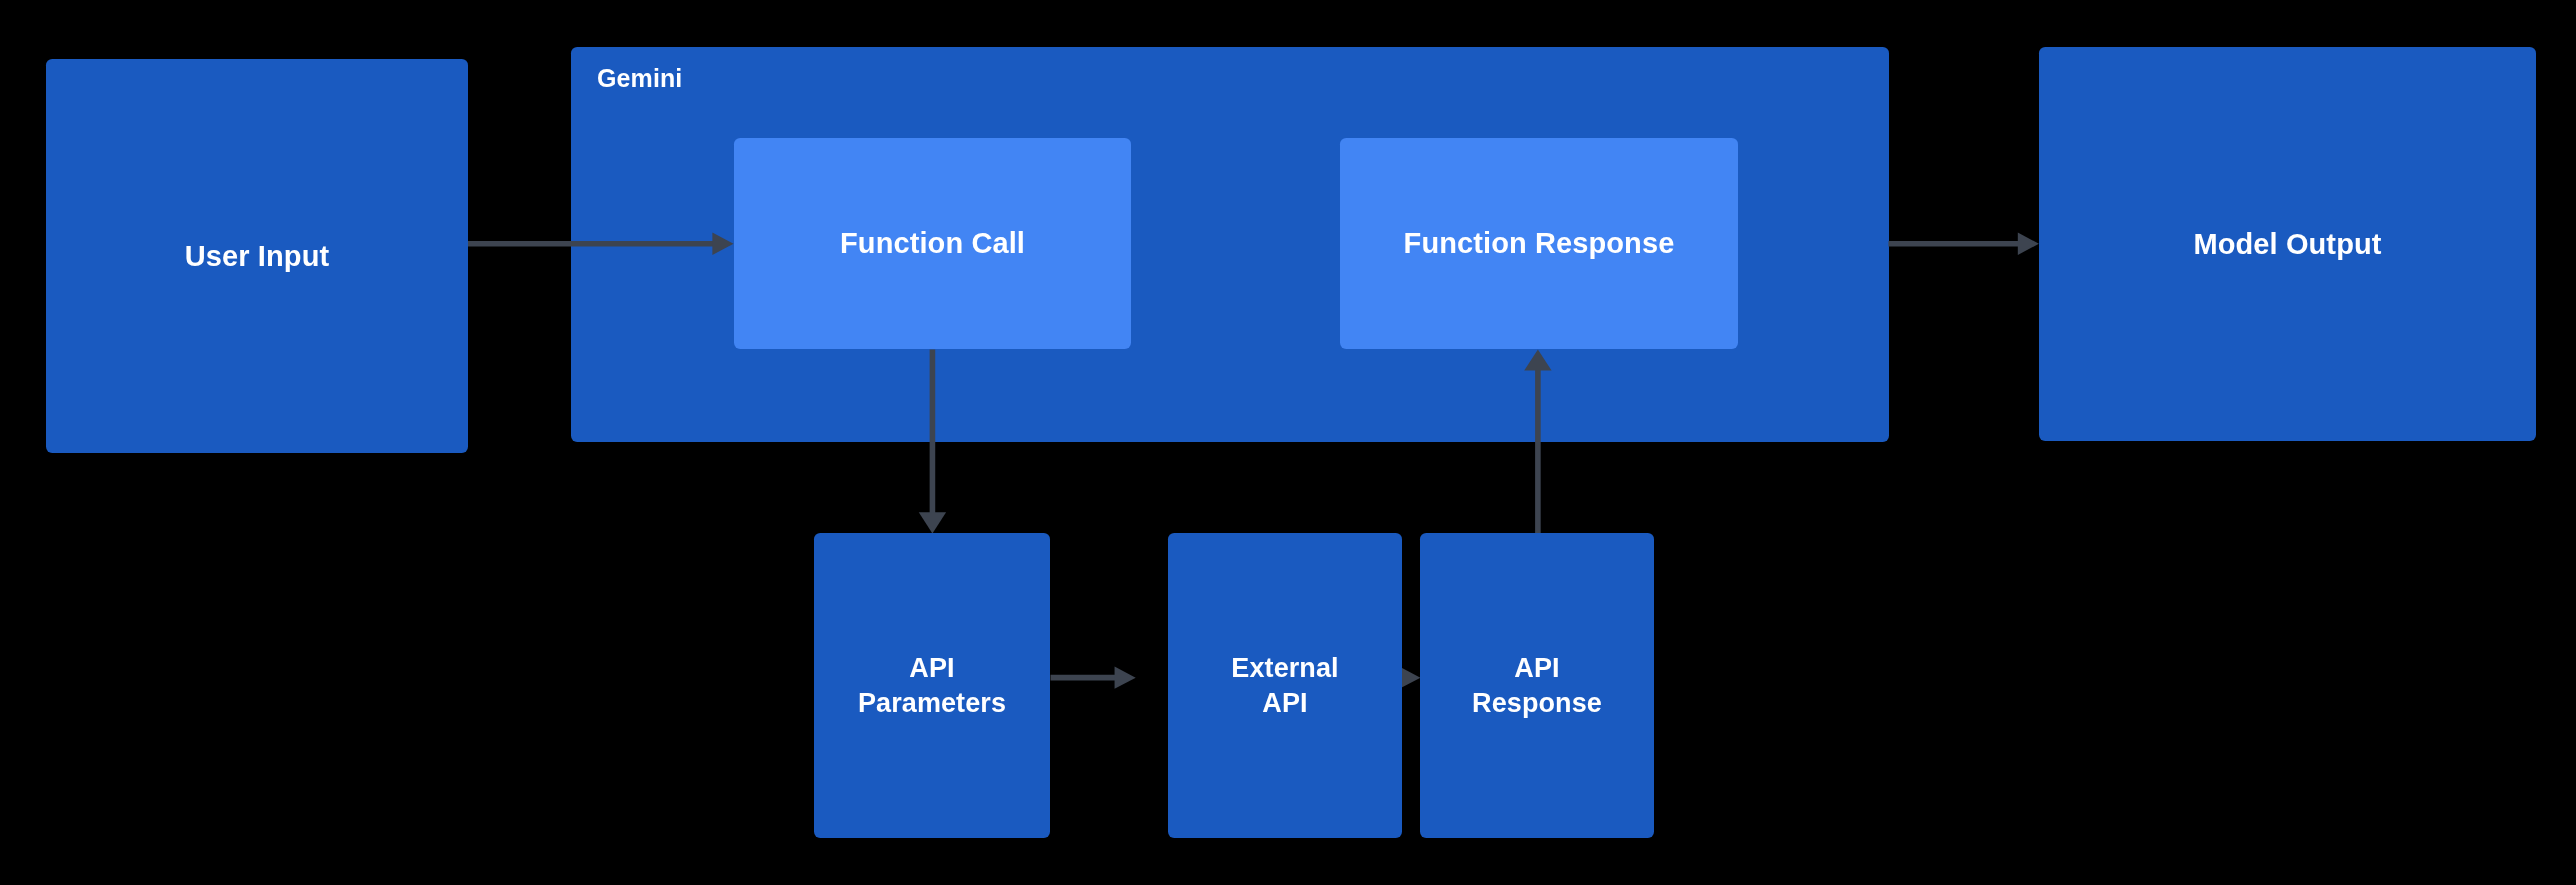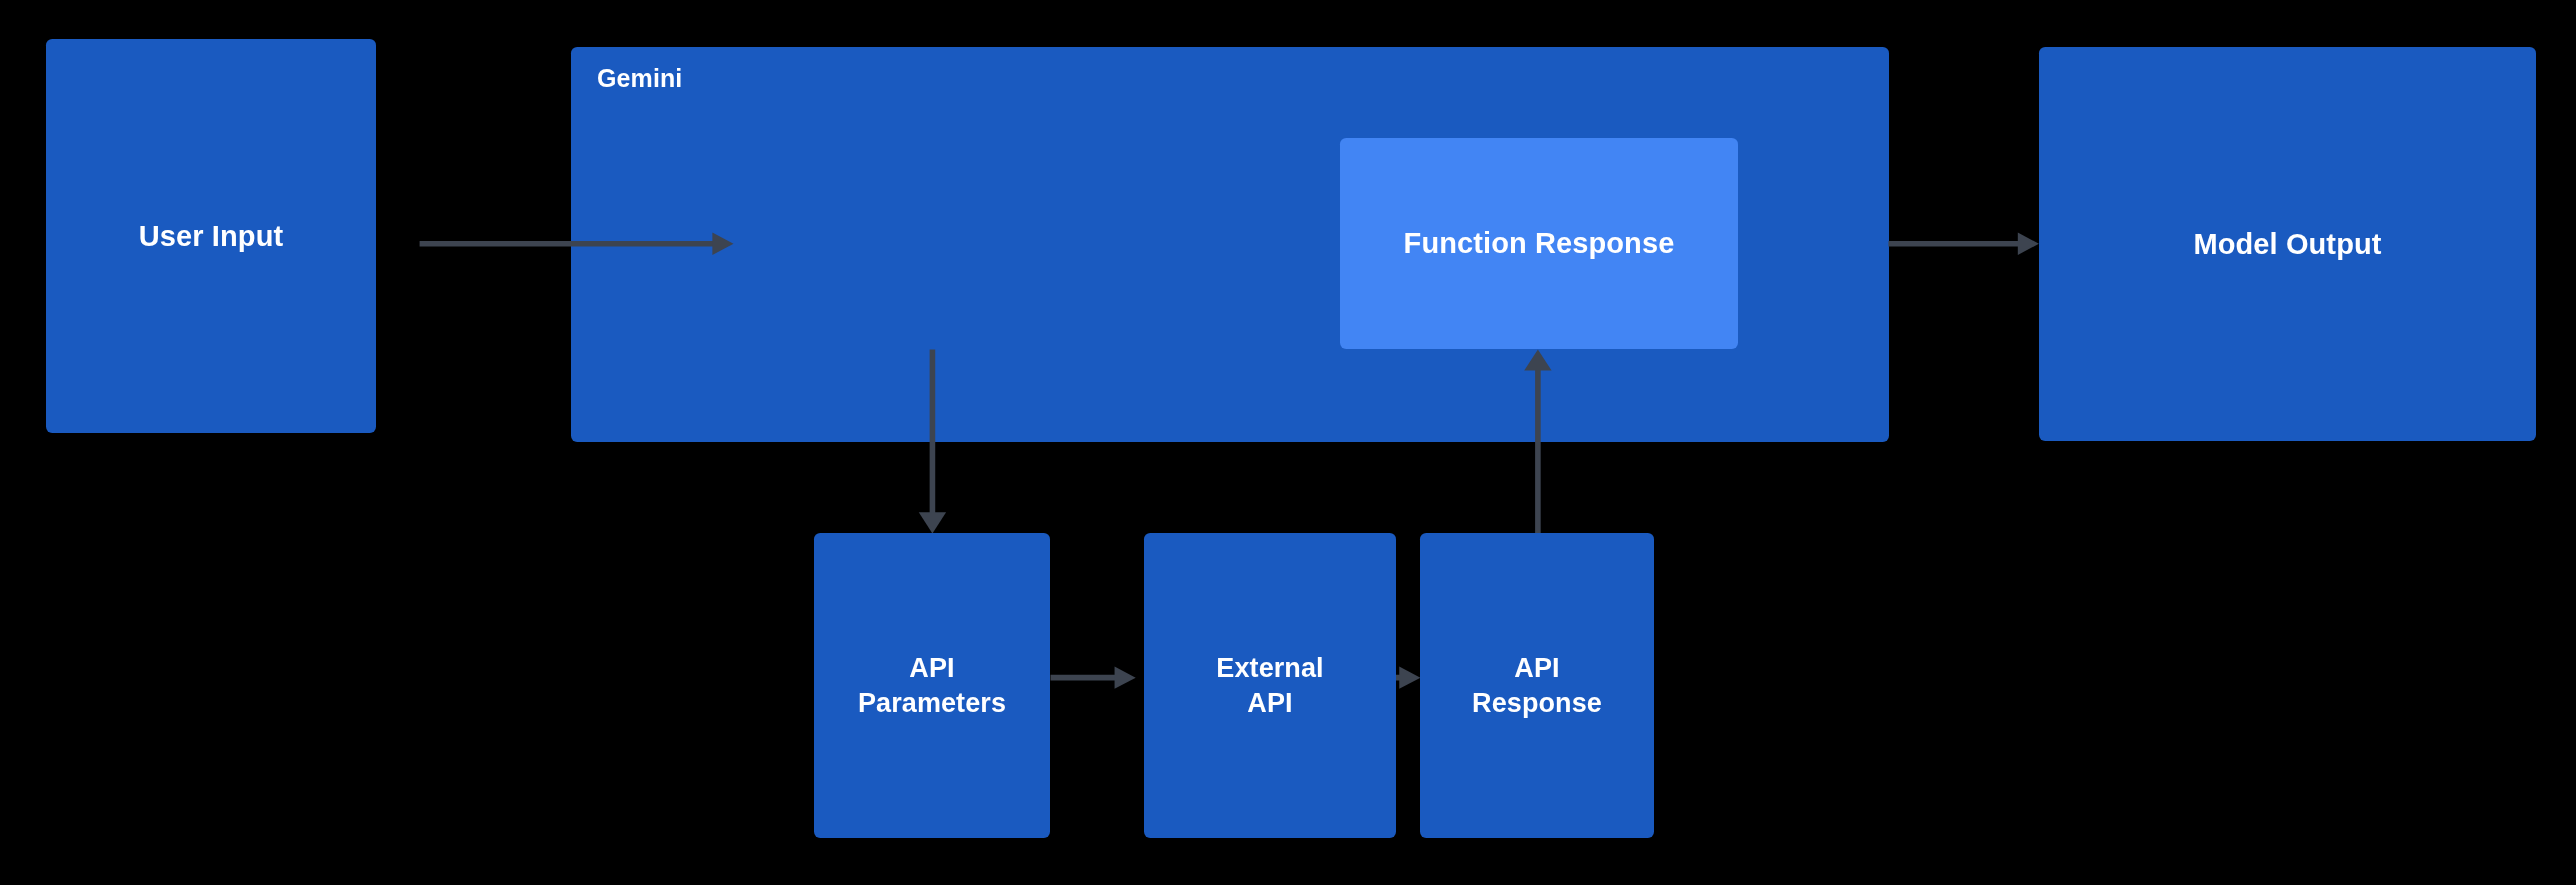--- a/index.html
+++ b/index.html
@@ -30,22 +30,22 @@
     font-weight: bold;
     line-height: 1.26;
     letter-spacing: 0.1px;
     white-space: pre-line;
   }
   .node-dark  { background: #1a5ac0; }
   .node-light { background: #4285f4; }
 
   
   #user-input {
-    left: 46px;  top: 39px;
-    width: 330px; height: 394px;
+    left: 46px;  top: 59px;
+    width: 422px; height: 394px;
     font-size: 29px;
   }
   #model-output {
     left: 2039px; top: 47px;
     width: 497px; height: 394px;
     font-size: 29px;
   }
 
   
   #gemini-group {
@@ -76,22 +76,22 @@
     font-size: 29px;
   }
 
   
   #api-parameters {
     left: 814px; top: 533px;
     width: 236px; height: 305px;
     font-size: 27px;
   }
   #external-api {
-    left: 1144px; top: 533px;
-    width: 252px; height: 305px;
+    left: 1168px; top: 533px;
+    width: 234px; height: 305px;
     font-size: 27px;
   }
   #api-response {
     left: 1420px; top: 533px;
     width: 234px; height: 305px;
     font-size: 27px;
   }
 
   
   #edges {
@@ -144,20 +144,21 @@
     </g>
 
     <g>
       <path class="edge-path" d="M 3038 392 L 3252 392"></path>
       <polygon class="edge-head" points="3280,392 3246,374 3246,410"></polygon>
     </g>
   </svg>
 
   <div class="node node-dark" id="user-input">User Input</div>
 
+  <div class="node node-light" id="function-call">Function Call</div>
 
   <div class="node node-dark" id="model-output">Model Output</div>
 
   <div class="node node-light" id="function-response">Function Response</div>
 
   <div class="node node-dark" id="api-parameters">API
 Parameters</div>
 
   <div class="node node-dark" id="external-api">External
 API</div>

